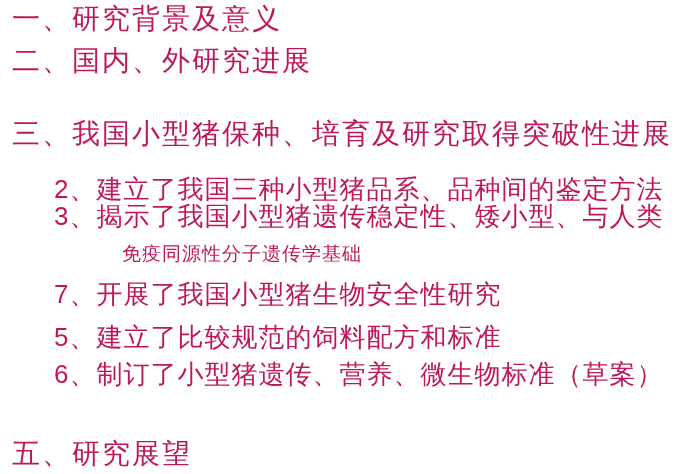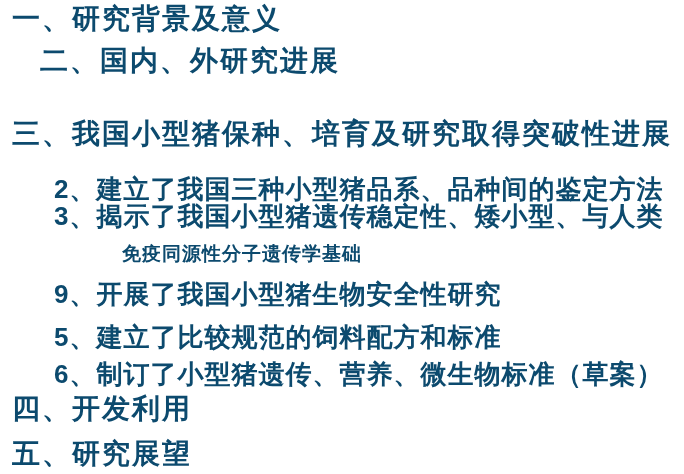--- a/index.html
+++ b/index.html
@@ -12,41 +12,41 @@
     width: 684px;
     height: 474px;
     background: #ffffff;
     overflow: hidden;
     font-family: "Liberation Sans", sans-serif;
     color: #000000;
   }
   .line {
     position: absolute;
     white-space: nowrap;
-    font-weight: bold;
+    font-weight: normal;
     line-height: 1.1;
-    color: #0c4a6e;
+    color: #be185d;
   }
   .lvl-main {
     left: 12px;
     font-size: 28px;
     letter-spacing: 2px;
   }
   .lvl-sub {
     left: 54px;
     font-size: 26px;
     letter-spacing: 1px;
   }
   .lvl-cont {
     left: 122px;
     font-size: 19px;
     letter-spacing: 1px;
   }
   .l1  { top: 4px; }
-  .l2  { top: 46px; margin-left: 28px; }
+  .l2  { top: 46px; }
   .l3  { top: 88px; margin-top: 31px; }
   .l4  { top: 138px; }
   .l5  { top: 175px; }
   .l6  { top: 202px; }
   .l7  { top: 244px; }
   .l8  { top: 280px; }
   .l9  { top: 323px; text-align: center; }
   .l10 { top: 360px; }
   .l11 { top: 394px; }
   .l12 { top: 439px; }
@@ -54,18 +54,17 @@
 </head>
 <body>
 
 <div class="slide">
   <div class="line lvl-main l1">一、研究背景及意义</div>
   <div class="line lvl-main l2">二、国内、外研究进展</div>
   <div class="line lvl-main l3">三、我国小型猪保种、培育及研究取得突破性进展</div>
   <div class="line lvl-sub  l5">2、建立了我国三种小型猪品系、品种间的鉴定方法</div>
   <div class="line lvl-sub  l6">3、揭示了我国小型猪遗传稳定性、矮小型、与人类</div>
   <div class="line lvl-cont l7">免疫同源性分子遗传学基础</div>
-  <div class="line lvl-sub  l8">9、开展了我国小型猪生物安全性研究</div>
+  <div class="line lvl-sub  l8">7、开展了我国小型猪生物安全性研究</div>
   <div class="line lvl-sub  l9">5、建立了比较规范的饲料配方和标准</div>
   <div class="line lvl-sub  l10">6、制订了小型猪遗传、营养、微生物标准（草案）</div>
-  <div class="line lvl-main l11">四、开发利用</div>
   <div class="line lvl-main l12">五、研究展望</div>
 </div>
 
 </body></html>

